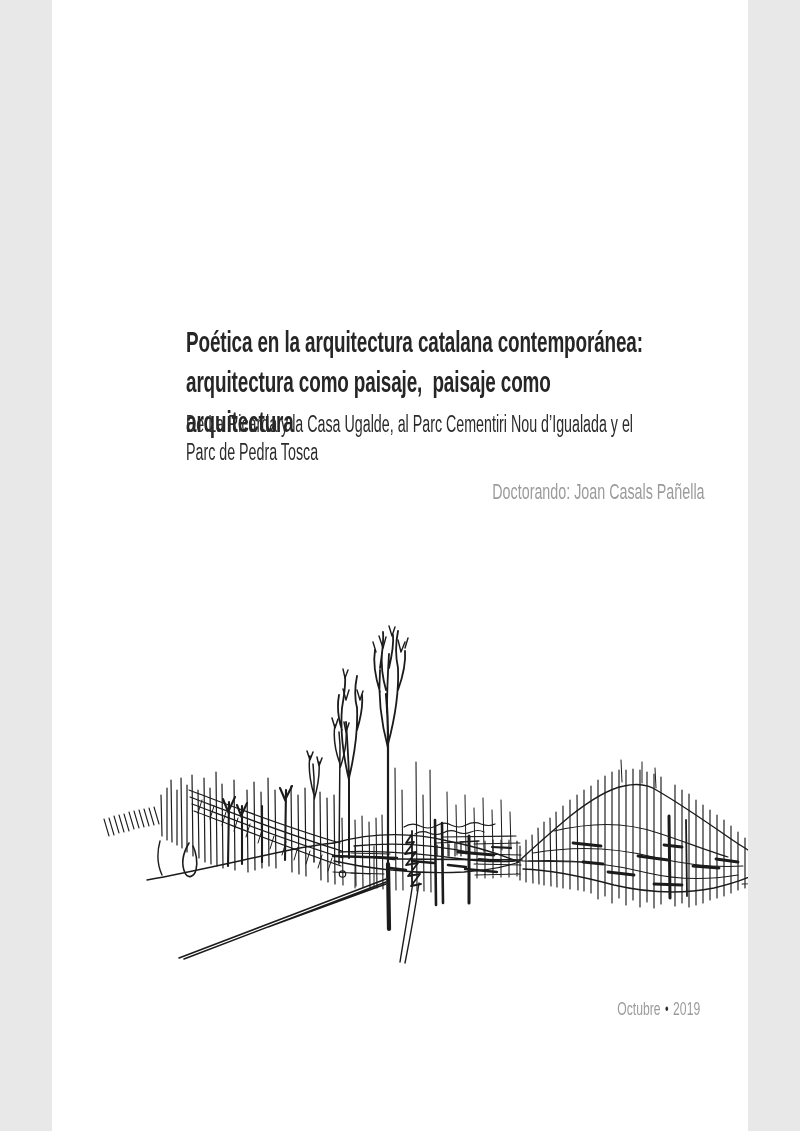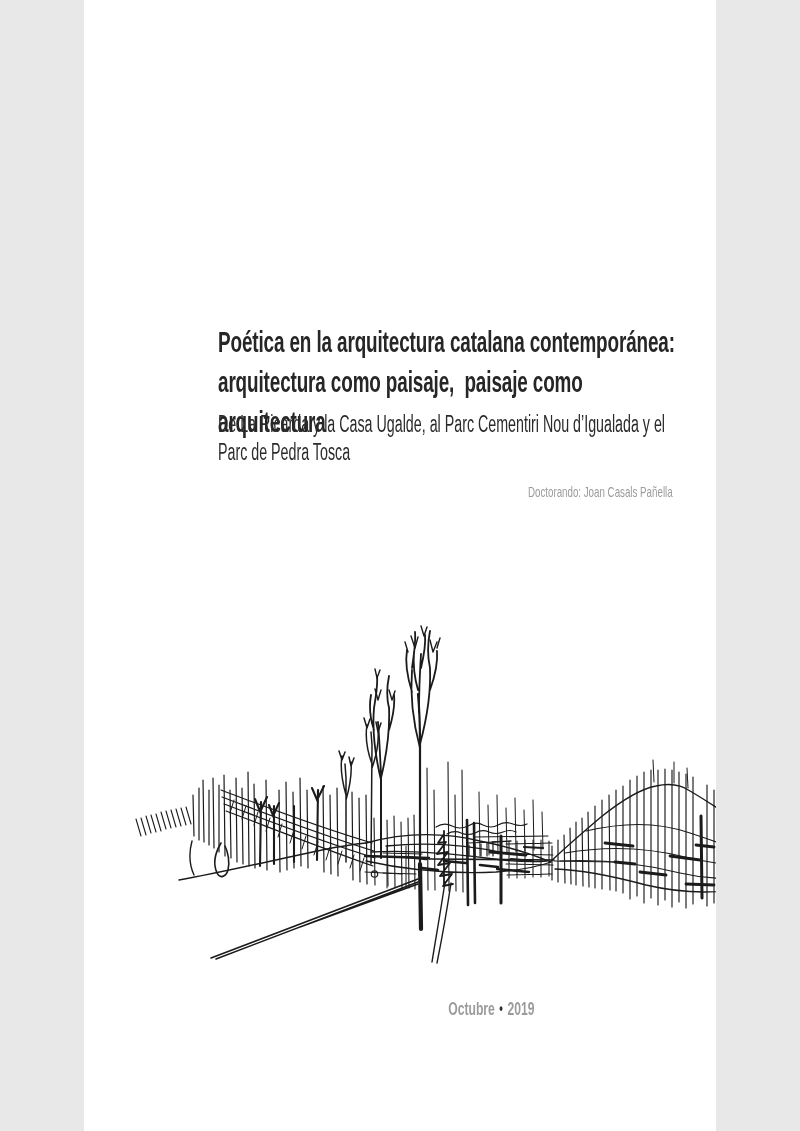--- a/index.html
+++ b/index.html
@@ -1,18 +1,18 @@
 <!DOCTYPE html>
 <html><head>
 <meta charset="utf-8">
 <style>
   html,body{margin:0;padding:0;background:#e8e8e8;}
   .page{
     position:relative;
-    width:632px;height:1131px;
+    width:696px;height:1131px;
     margin:0 auto;
     background:#ffffff;
     overflow:hidden;
     font-family:"Liberation Sans", sans-serif;
     color:#232323;
   }
   .squeeze{display:inline-block;transform:scaleX(0.63);transform-origin:0 50%;white-space:pre-wrap;}
   .squeeze-r{display:inline-block;transform:scaleX(0.65);transform-origin:100% 50%;white-space:pre-wrap;}
 
   .title{
@@ -24,28 +24,28 @@
 
   .subtitle{
     position:absolute;left:134px;top:410px;margin:0;
     font-size:23px;line-height:28px;font-weight:400;
     color:#2b2b2b;width:740px;white-space:nowrap;
   }
   .subtitle .squeeze{transform:scaleX(0.62);}
 
   .credits{
     position:absolute;right:43px;top:479px;width:500px;
-    font-size:15px;line-height:25.5px;font-weight:400;
+    font-size:22px;line-height:25.5px;font-weight:400;
     color:#9b9b9b;text-align:right;
   }
   .credits .line{display:block;white-space:nowrap;}
 
   .footer{
     position:absolute;right:48px;top:976px;width:300px;
-    font-size:19px;line-height:22px;color:#9b9b9b;white-space:nowrap;font-weight:bold;
+    font-size:19px;line-height:22px;color:#9b9b9b;text-align:right;white-space:nowrap;
   }
   .footer .squeeze-r{transform:scaleX(0.64);}
   .footer .bullet{color:#2e2e2e;margin:0 7px;font-size:16px;vertical-align:1px;}
 
   .sketch{position:absolute;left:0;top:0;}
 </style>
 </head>
 <body>
 
 <div class="page">

